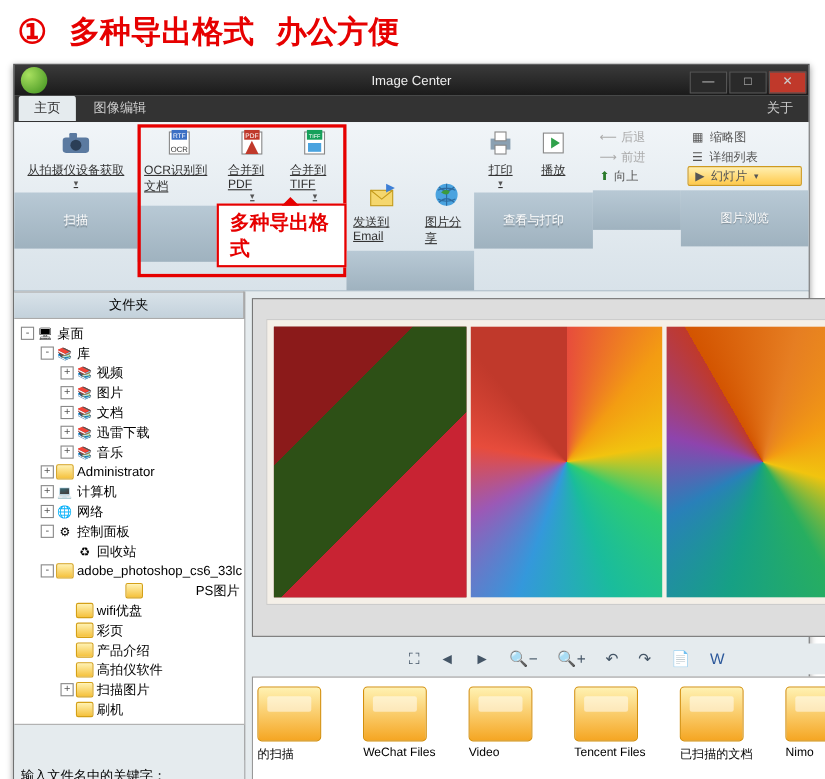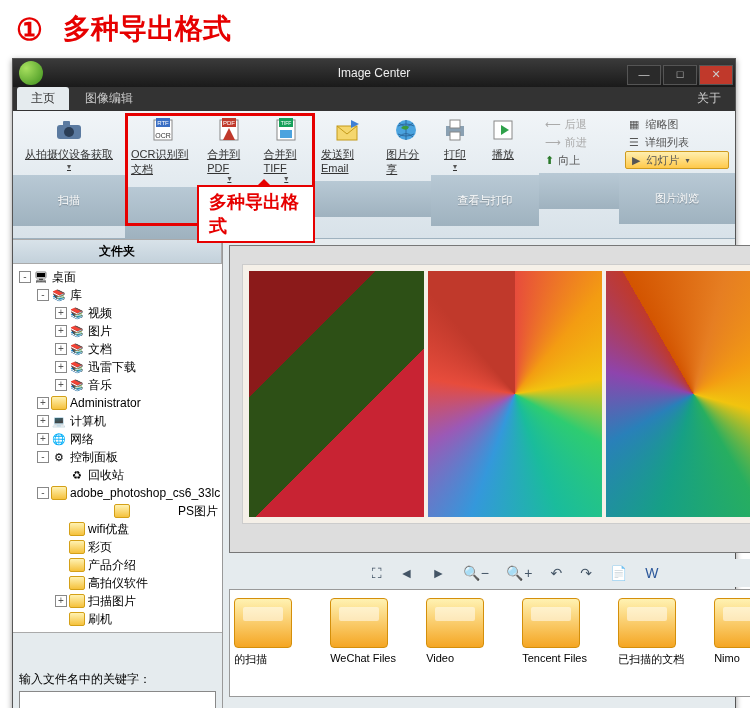--- a/index.html
+++ b/index.html
@@ -22,21 +22,21 @@
   .ribbon-row { display:flex; align-items:flex-start;}
   .ribbon-item { display:flex; flex-direction:column; align-items:center; padding:4px 6px; font-size:11px; color:#333; min-width:48px;text-decoration:underline;}
   .ribbon-item .icon { width:30px; height:30px; margin-bottom:2px; display:flex; align-items:center; justify-content:center; font-size:18px;}
   .dropdown-arrow { font-size:8px; color:#555;}
   .ribbon-label { background:linear-gradient(#b8c9d5,#9fb2bf); text-align:center; font-size:11px; color:#fff; padding:18px 0; text-shadow:0 1px 1px rgba(0,0,0,0.3);}
   .highlight-box { position:absolute; border:3px solid #e60000; top:2px; left:0; right:0; bottom:12px; pointer-events:none;}
   .callout { position:absolute; top:74px; left:72px; background:#fff; border:2px solid #e60000; color:#e60000; font-weight:bold; font-size:18px; padding:3px 10px; z-index:10;}
   .callout::before { content:""; position:absolute; top:-16px; left:50%; width:0;height:0;border:8px solid transparent; border-bottom-color:#e60000;}
   .body-area { display:flex; background:#e5ebee;}
   .sidebar { width:232px; border-right:1px solid #999; display:flex; flex-direction:column;}
-  .panel-header { background:linear-gradient(#d8e2e9,#c3d1db); text-align:center; font-size:12px; padding:3px 0; border:1px solid #aaa; border-left:none;font-weight:bold;}
+  .panel-header { background:linear-gradient(#d8e2e9,#c3d1db); text-align:center; font-size:12px; padding:3px 0; border:1px solid #aaa; border-left:none;}
   .tree { flex:1; background:#fff; font-size:12px; padding:4px 2px; overflow:hidden; height:330px; border-bottom:1px solid #aaa;}
   .tree-item { display:flex; align-items:center; height:18px; white-space:nowrap;}
   .exp { width:12px; height:12px; border:1px solid #888; font-size:10px; line-height:9px; text-align:center; margin-right:2px; color:#555; background:#fff;}
   .exp.blank { border:none;}
   .ticon { width:16px; height:14px; margin-right:3px; display:flex; align-items:center; justify-content:center; font-size:11px;}
   .folder-i { background:linear-gradient(#fff2b2,#f5c13c); border-radius:2px; border:1px solid #d4a017;}
   .search-area { padding:6px; font-size:12px; background:#e5ebee;margin-top:32px;}
   .search-input { width:100%; border:1px solid #888; height:20px; font-size:12px; padding:0 3px; margin:3px 0;}
   .search-btn { display:block; margin:4px auto; width:104px; height:22px; background:linear-gradient(#fdfdfd,#dcdcdc); border:1px solid #888; border-radius:3px; font-size:12px;}
   .main-area { flex:1; display:flex; flex-direction:column;}
@@ -54,20 +54,21 @@
   .nav-sec .row{display:flex; align-items:center; gap:4px; height:18px; padding:0 4px;}
   .view-item { display:flex; align-items:center; gap:6px; height:18px; font-size:11px; padding:0 4px;}
   .slideshow-btn { background:linear-gradient(#ffefb0,#ffc94a); border:1px solid #cf9a1e; border-radius:2px; padding:0 6px;}
 </style>
 </head>
 <body>
 
 <div class="header-annotation">
   <span class="circled-num">①</span>
   <span>多种导出格式</span>
+  <span>办公方便</span>
 </div>
 
 <div class="app-window">
   <div class="titlebar">
     <div class="titlebar-logo"></div>
     <div class="titlebar-title">Image Center</div>
     <div class="win-controls">
       <div class="win-btn">—</div>
       <div class="win-btn">□</div>
       <div class="win-btn close">✕</div>
@@ -134,21 +135,21 @@
                 <rect x="6" y="12" width="12" height="8" fill="#4aa3df"></rect>
               </svg>
             </div>
           <span>合并到TIFF</span>
           <span class="dropdown-arrow">▾</span>
         </div>
       </div>
       <div class="ribbon-label">导出</div>
     </div>
 
-    <div class="ribbon-group" style="width:116px;">
+    <div class="ribbon-group" style="width:116px;margin-top:47px;">
       <div class="ribbon-row">
         <div class="ribbon-item">
           <div class="icon">
               <svg width="26" height="24">
                 <rect x="2" y="8" width="20" height="14" fill="#f5d76e" stroke="#c49a1a"></rect>
                 <path d="M2 8 L12 16 L22 8" fill="none" stroke="#c49a1a"></path>
                 <path d="M16 2 L24 6 L16 10 Z" fill="#3d7fd6"></path>
               </svg>
             </div>
           <span>发送到Email</span>

